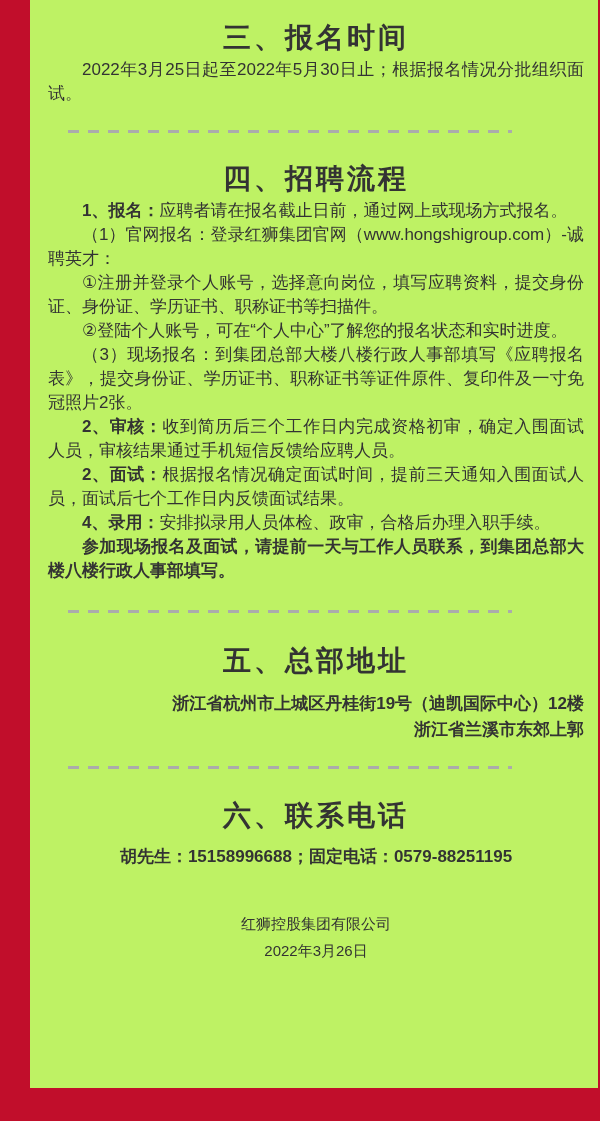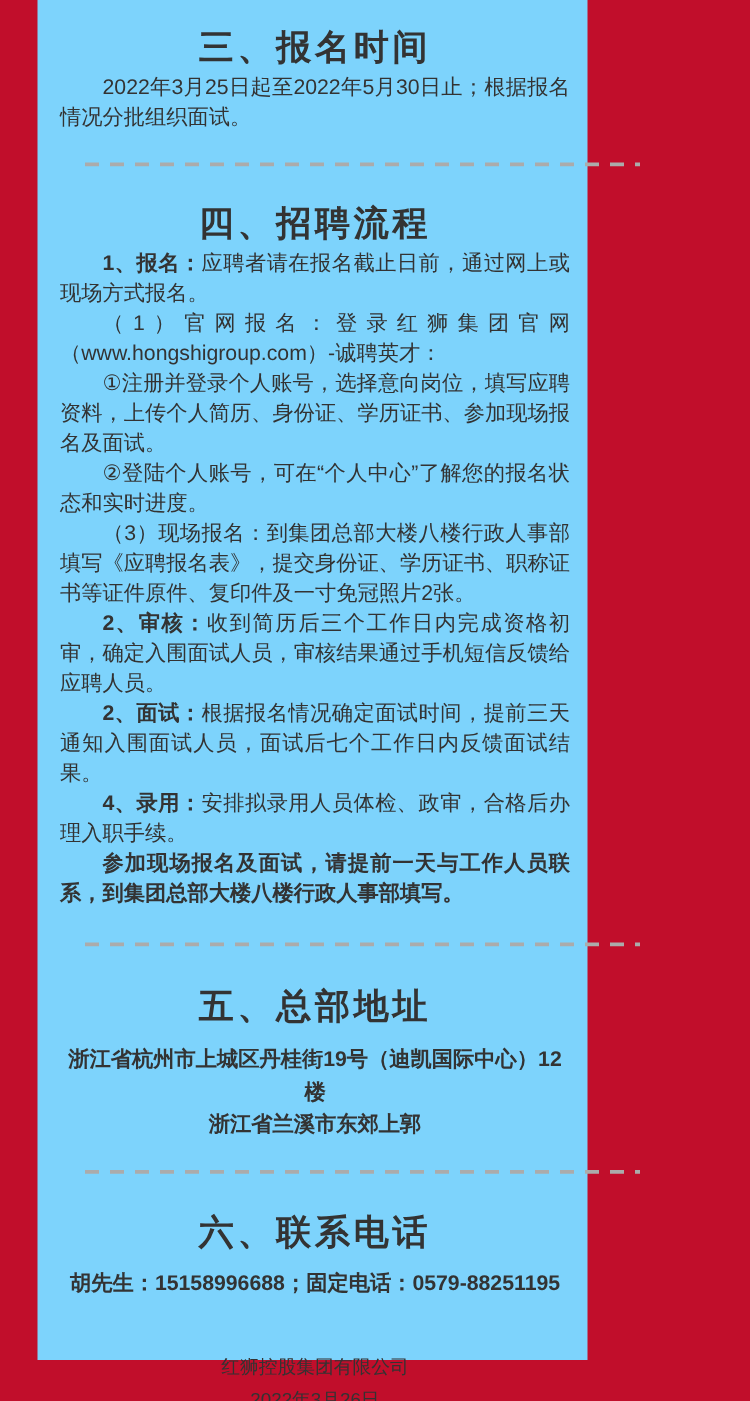--- a/index.html
+++ b/index.html
@@ -9,22 +9,22 @@
     -webkit-font-smoothing:antialiased;
   }
   .poster {
     position:relative;
     width:600px; height:1121px;
     background:#C10E2B;
     overflow:hidden;
   }
   .sheet {
     position:absolute; left:30px; top:0;
-    width:440px; height:1088px;
-    background:#7dd3fc;
+    width:568px; height:1088px;
+    background:#bef264;
     box-sizing:border-box;
     padding:14px 14px 14px 18px;
     color:#333333;
   }
   .sec-heading {
     text-align:center;
     font-weight:bold;
     color:#333333;
     font-size:28px;
     line-height:40px;
@@ -59,21 +59,21 @@
   .div-2 { margin-top:27px; }
   .div-3 { margin-top:23px; }
   .address-block {
     margin-top:10px;
     text-align:center;
     font-weight:bold;
     font-size:17px;
     line-height:26px;
     color:#333333;
   }
-  .address-line { margin:0; }
+  .address-line { margin:0;text-align:right; }
   .contact-line {
     margin:8px 0 0 0;
     text-align:center;
     font-weight:bold;
     font-size:17px;
     line-height:26px;
     color:#333333;
   }
   .footer-block {
     margin-top:40px;
@@ -93,21 +93,21 @@
     <h2 class="sec-heading h-time">三、报名时间</h2>
     <p class="para body-text time-para">2022年3月25日起至2022年5月30日止；根据报名情况分批组织面试。</p>
 
     <div class="divider div-1"></div>
 
     <h2 class="sec-heading h-process">四、招聘流程</h2>
 
     <div class="process-items body-text">
       <p class="para"><span class="lead">1、报名：</span><span>应聘者请在报名截止日前，通过网上或现场方式报名。</span></p>
       <p class="para"><span>（1）官网报名：登录红狮集团官网（www.hongshigroup.com）-诚聘英才：</span></p>
-      <p class="para"><span>①注册并登录个人账号，选择意向岗位，填写应聘资料，上传个人简历、身份证、学历证书、参加现场报名及面试。</span></p>
+      <p class="para"><span>①注册并登录个人账号，选择意向岗位，填写应聘资料，提交身份证、身份证、学历证书、职称证书等扫描件。</span></p>
       <p class="para"><span>②登陆个人账号，可在“个人中心”了解您的报名状态和实时进度。</span></p>
       <p class="para"><span>（3）现场报名：到集团总部大楼八楼行政人事部填写《应聘报名表》，提交身份证、学历证书、职称证书等证件原件、复印件及一寸免冠照片2张。</span></p>
       <p class="para"><span class="lead">2、审核：</span><span>收到简历后三个工作日内完成资格初审，确定入围面试人员，审核结果通过手机短信反馈给应聘人员。</span></p>
       <p class="para"><span class="lead">2、面试：</span><span>根据报名情况确定面试时间，提前三天通知入围面试人员，面试后七个工作日内反馈面试结果。</span></p>
       <p class="para"><span class="lead">4、录用：</span><span>安排拟录用人员体检、政审，合格后办理入职手续。</span></p>
       <p class="para note-para">参加现场报名及面试，请提前一天与工作人员联系，到集团总部大楼八楼行政人事部填写。</p>
     </div>
 
     <div class="divider div-2"></div>
 

